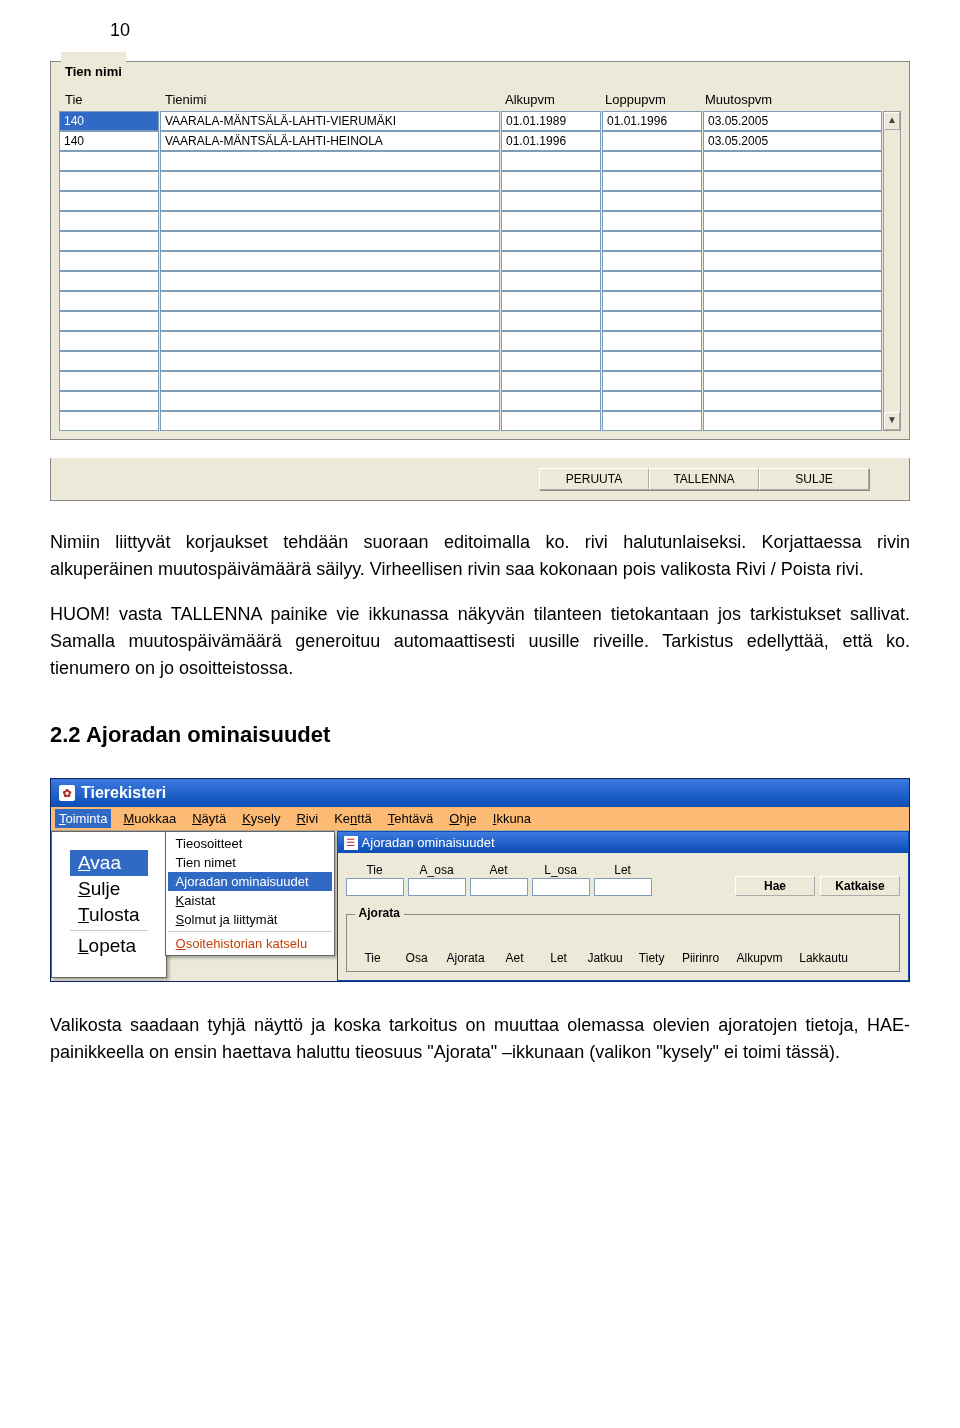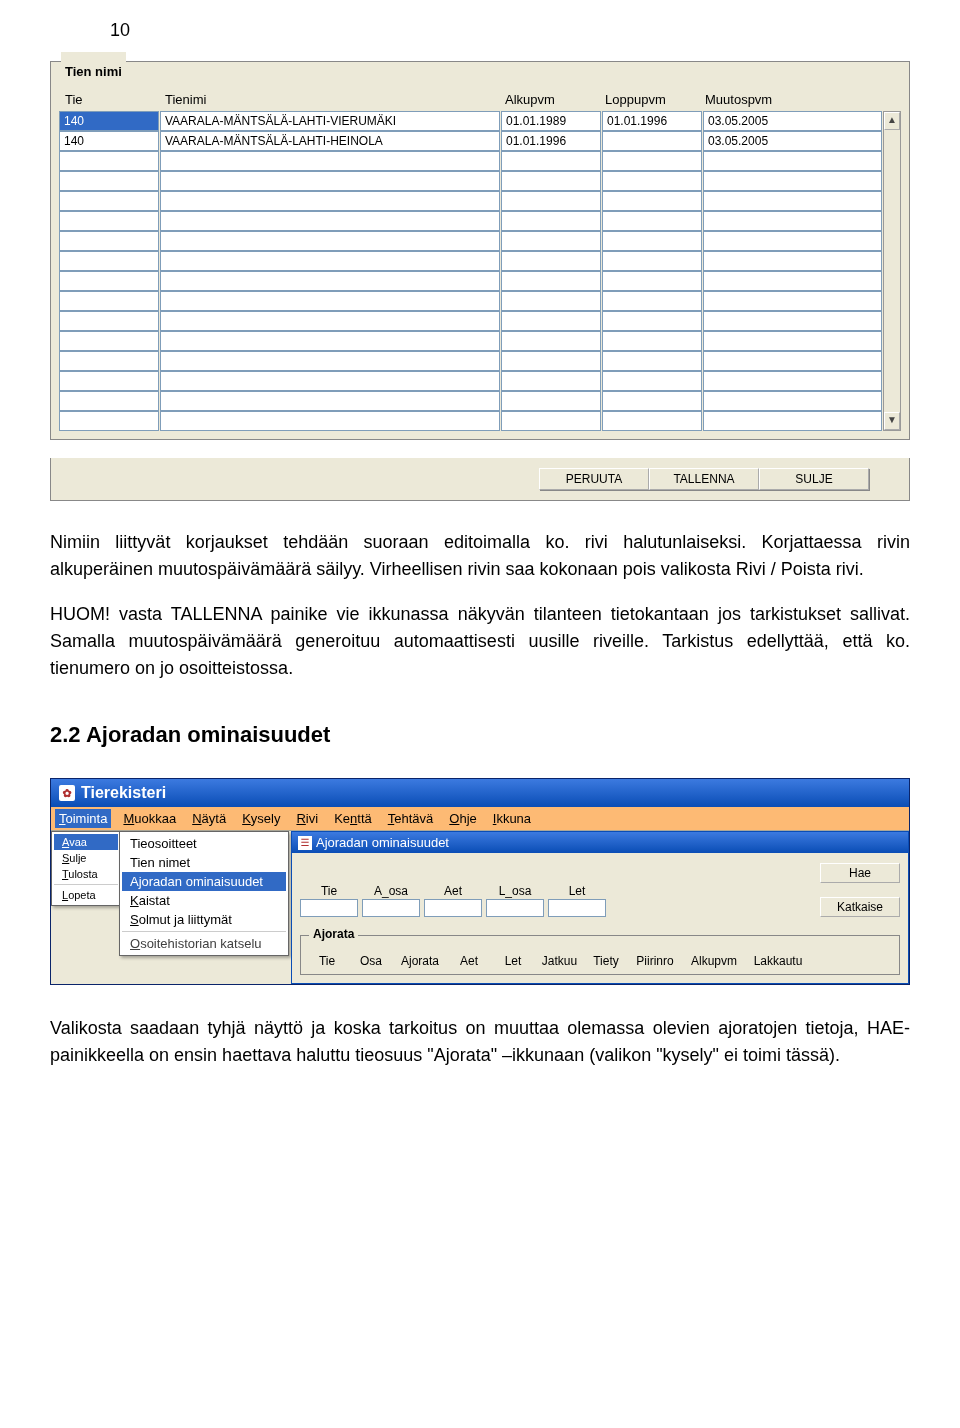--- a/index.html
+++ b/index.html
@@ -157,43 +157,43 @@
     background: #316ac5;
     color: #fff;
   }
   .app-body {
     display: flex;
     align-items: flex-start;
   }
   .dropdown-menu {
     background: #fff;
     border: 1px solid #666;
-    padding: 2px;
-    font-size: 11px;
+    padding: 18px;
+    font-size: 19px;
     min-width: 70px;
     box-shadow: 2px 2px 3px rgba(0,0,0,0.3);
   }
   .dropdown-menu div { padding: 2px 8px; }
   .dropdown-menu .sel {
     background: #316ac5;
     color: #fff;
   }
   .dropdown-menu .u { text-decoration: underline; }
   .submenu {
     background: #fff;
     border: 1px solid #666;
     padding: 2px;
     font-size: 13px;
     min-width: 170px;
     box-shadow: 2px 2px 3px rgba(0,0,0,0.3);
     margin-left: -2px;
   }
   .submenu div { padding: 2px 8px; }
   .submenu .sel { background: #316ac5; color: #fff; }
-  .submenu .disabled { color: #404040; }
+  .submenu .disabled { color: #c2410c; }
   .submenu .u { text-decoration: underline; }
   .subwindow {
     border: 1px solid #0a4db5;
     background: #ece9d8;
     margin-left: 2px;
     flex: 1;
   }
   .subtitlebar {
     background: linear-gradient(to bottom, #3c7ae0, #0a4db5);
     color: #fff;
@@ -229,36 +229,37 @@
   .field label { text-align: center; margin-bottom: 1px; }
   .field input {
     border: 1px solid #7f9db9;
     background: #fff;
     height: 18px;
     font-size: 12px;
     padding: 0 2px;
   }
   .side-btns {
     display: flex;
-    flex-direction: column;
-    gap: 14px;
+    flex-direction: row;
+    gap: 5px;
     margin-left: auto;
+    font-weight: bold;
   }
   .side-btn {
     background: #ece9d8;
     border: 1px outset #fff;
     font-size: 12px;
     padding: 2px 10px;
     min-width: 80px;
     text-align: center;
   }
   .inner-group {
     border: 1px solid #888;
     margin-top: 18px;
-    padding: 18px 6px 6px 6px;
+    padding: 36px 6px 6px 6px;
     position: relative;
   }
   .inner-group-label {
     position: absolute;
     top: -9px; left: 8px;
     background: #ece9d8;
     font-size: 12px;
     padding: 0 4px;
     font-weight: bold;
   }

